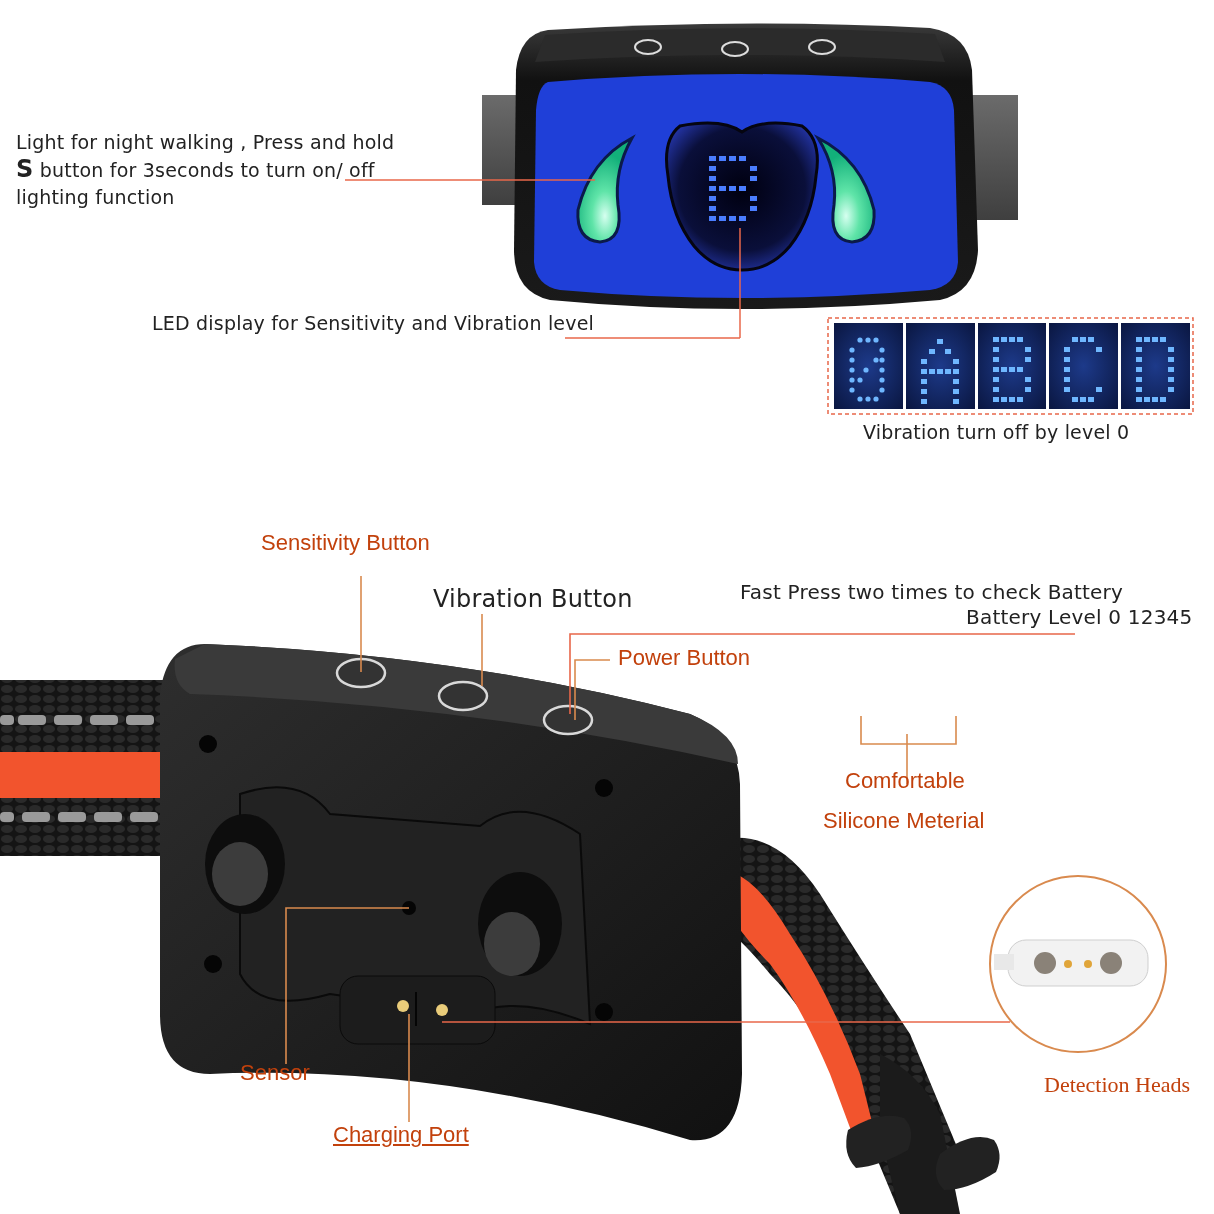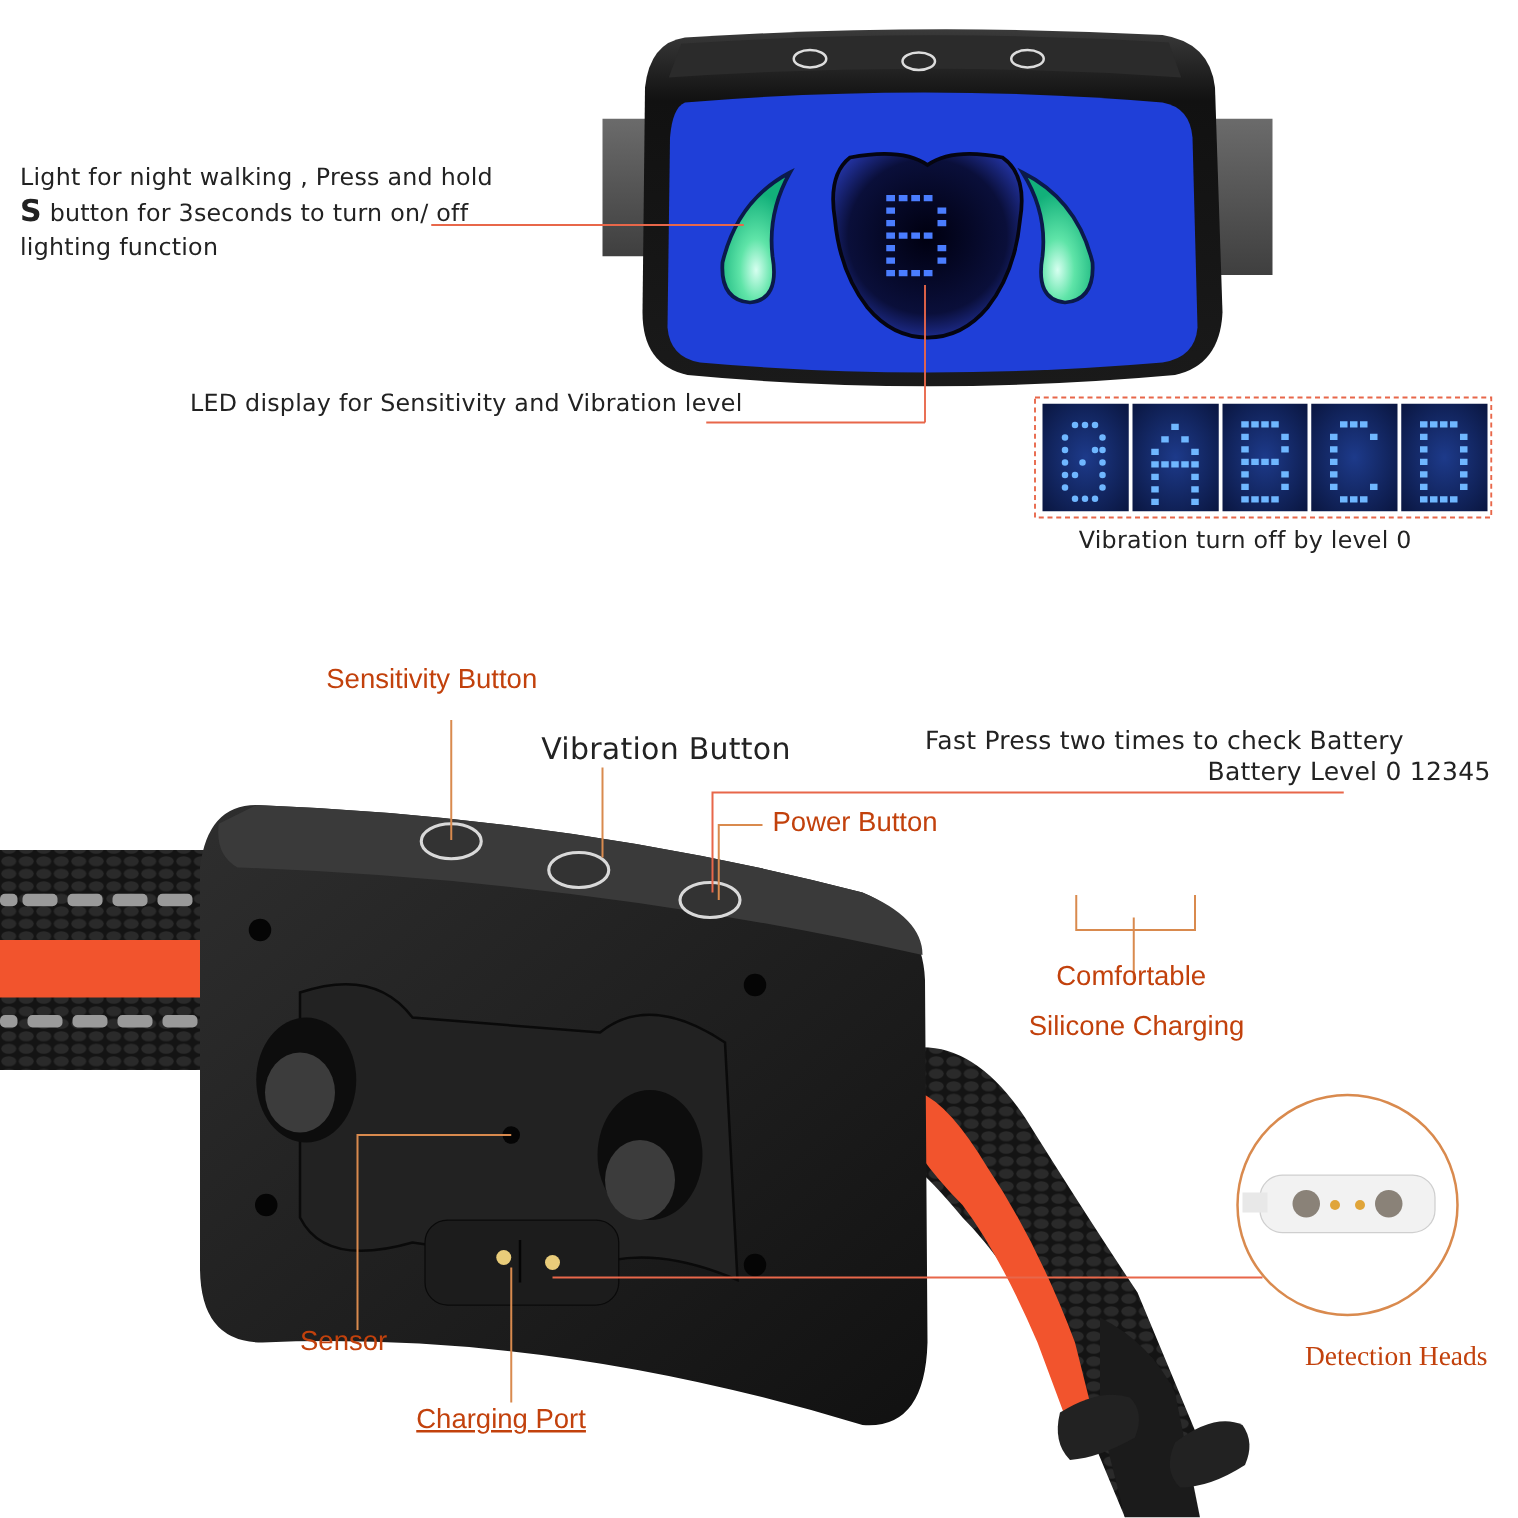--- a/index.html
+++ b/index.html
@@ -312,16 +312,16 @@
     <line x1="442" y1="568" x2="1010" y2="568"></line>
   </g>
 </svg>
 
 <div class="label label-ls" style="left:261px;top:530px;font-size:22px;">Sensitivity Button</div>
 <div class="label label-dv" style="left:433px;top:585px;font-size:24px;">Vibration Button</div>
 <div class="label label-ls" style="left:618px;top:645px;font-size:22px;">Power Button</div>
 <div class="label label-dv" style="left:740px;top:580px;font-size:20px;">Fast Press two times to check Battery</div>
 <div class="label label-dv" style="left:938px;top:605px;font-size:20px;margin-left:28px;">Battery Level 0 12345</div>
 <div class="label label-ls" style="left:845px;top:768px;font-size:22px;">Comfortable</div>
-<div class="label label-ls" style="left:823px;top:808px;font-size:22px;">Silicone Charging</div>
+<div class="label label-ls" style="left:823px;top:808px;font-size:22px;">Silicone Meterial</div>
 <div class="label label-ls" style="left:240px;top:1060px;font-size:22px;">Sensor</div>
 <div class="label label-ls" style="left:333px;top:1122px;font-size:22px;text-decoration:underline;">Charging Port</div>
 <div class="label label-ls" style="left:1044px;top:1072px;font-size:22px;font-family:Liberation Serif, serif;">Detection Heads</div>
 
 </body></html>

